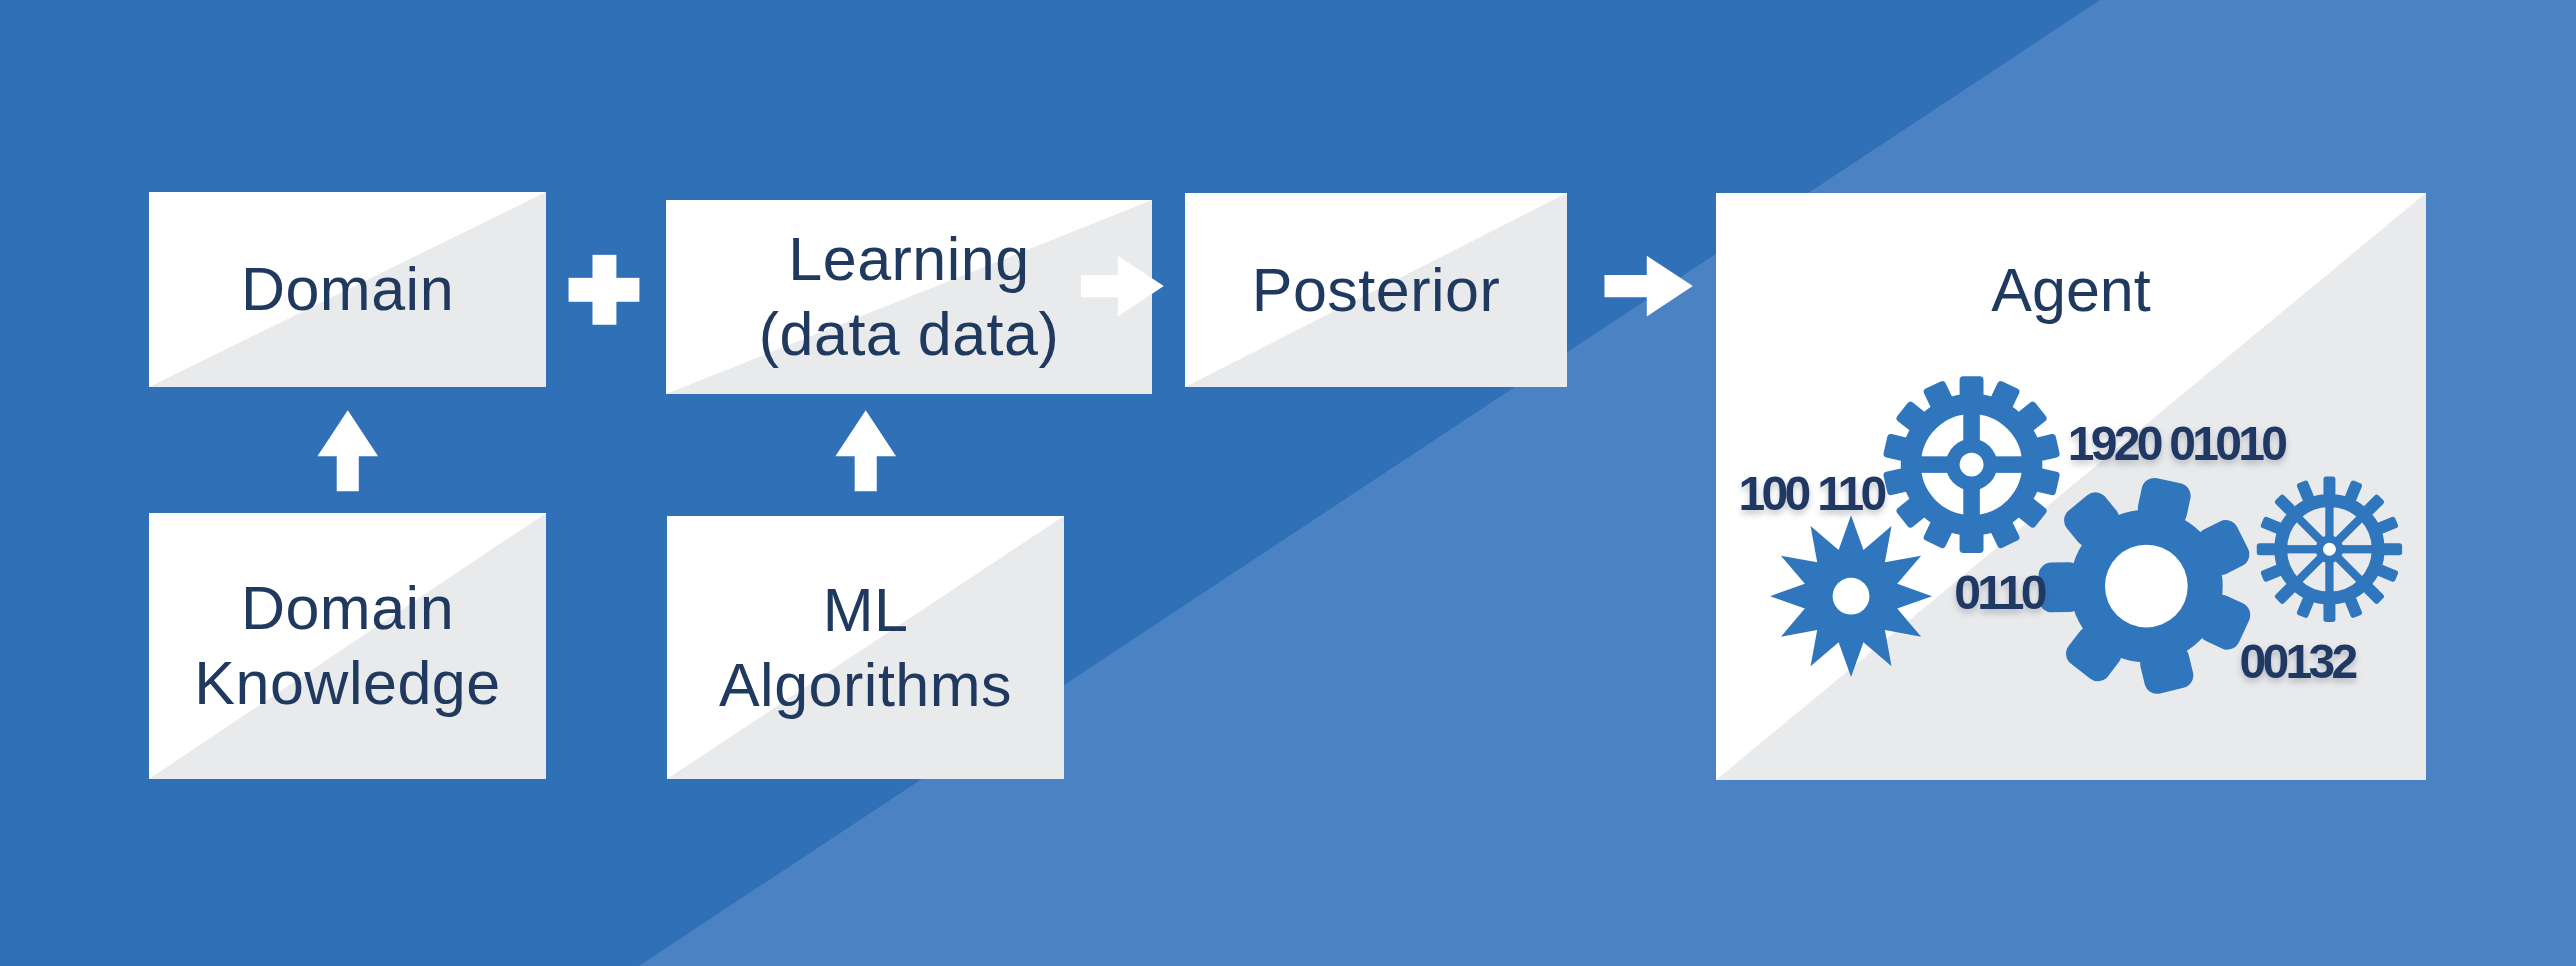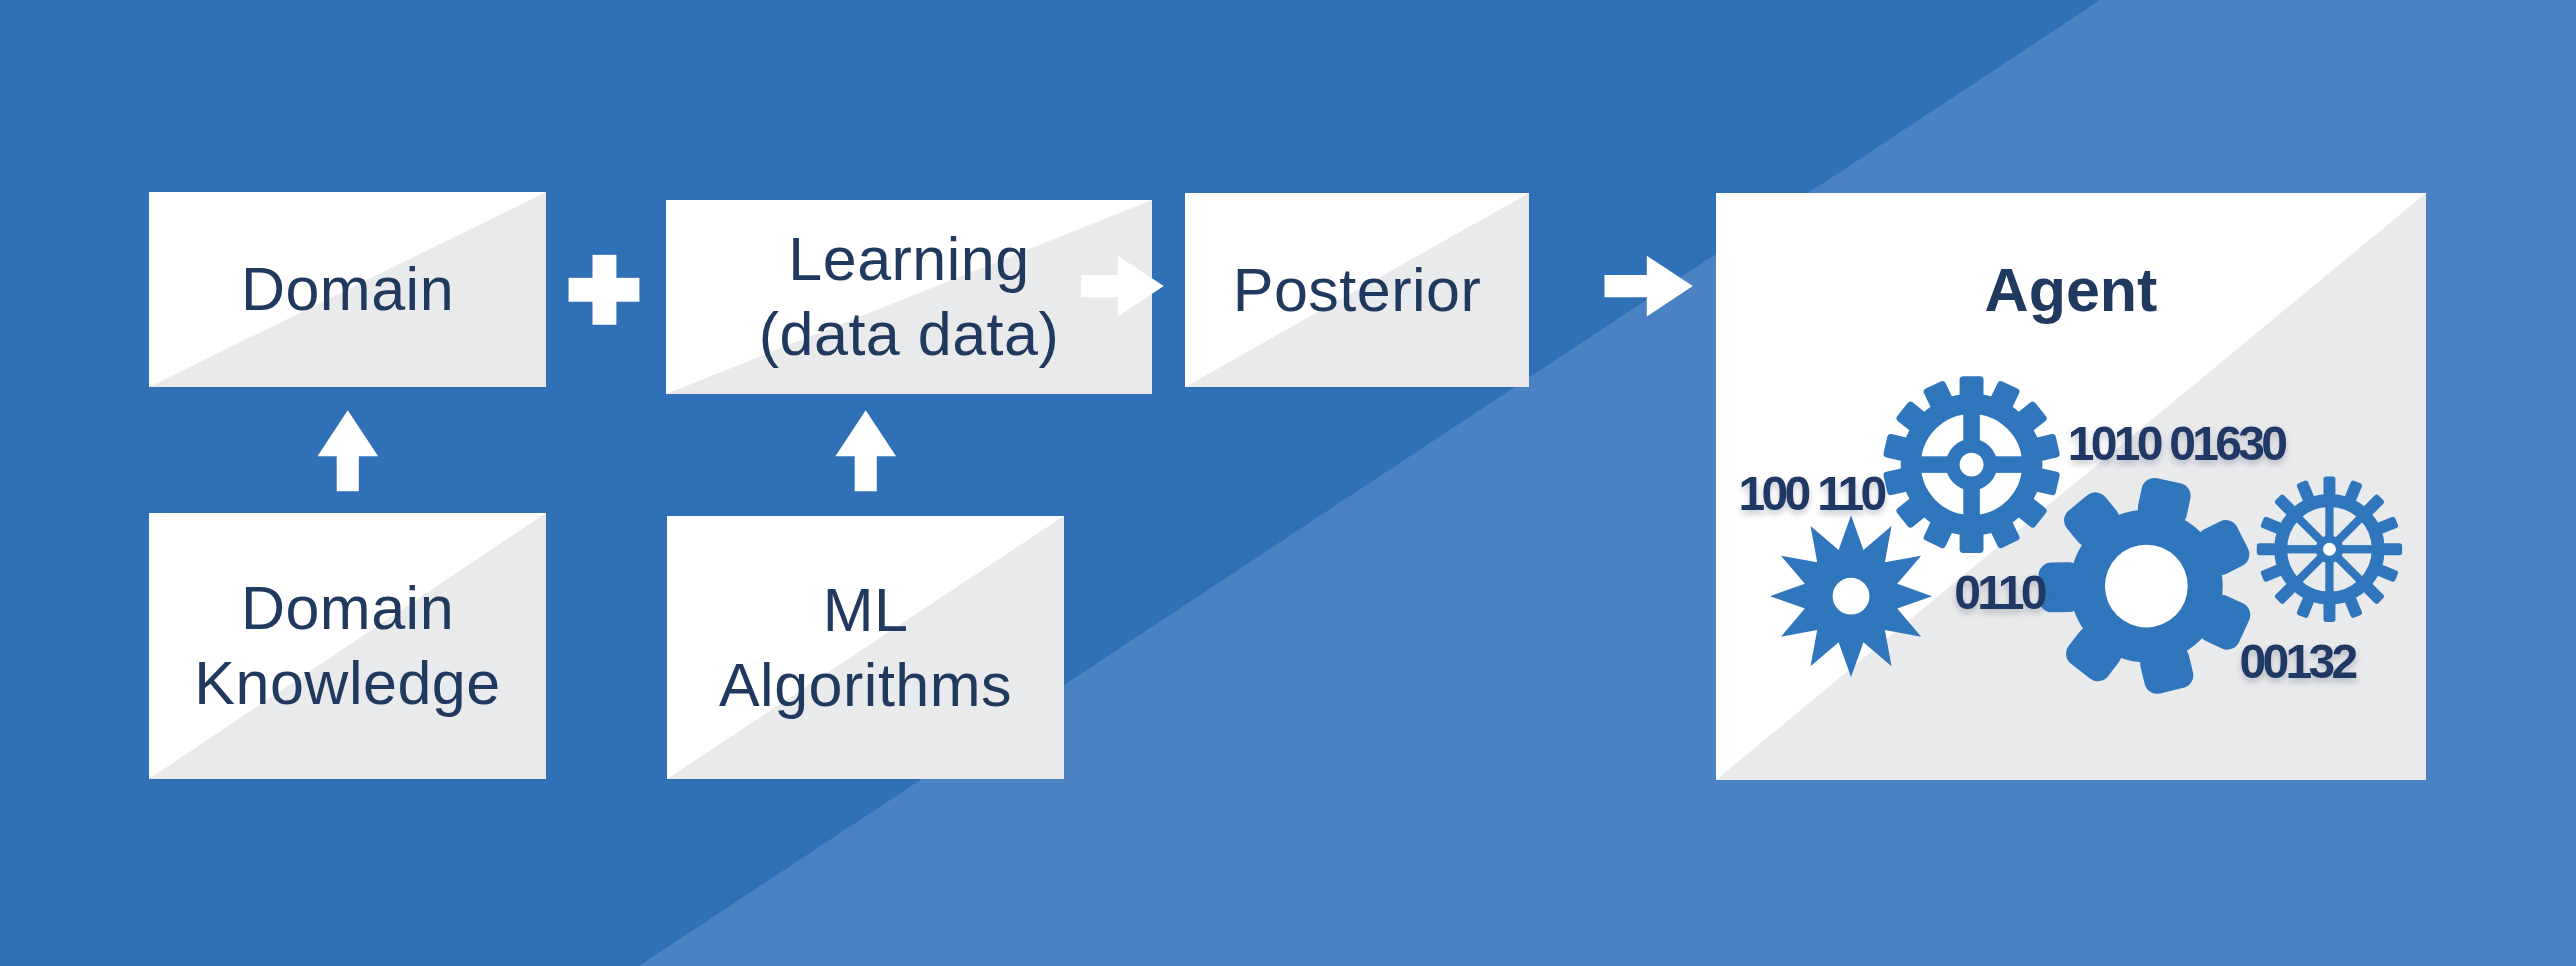--- a/index.html
+++ b/index.html
@@ -9,21 +9,21 @@
   .bg-band{position:absolute;inset:0;background:#4A82C4;
            clip-path:polygon(2100px 0px,2576px 0px,2576px 966px,639px 966px);}
   .box{position:absolute;background:#FFFFFF;}
   .box .tri{position:absolute;inset:0;background:#E9EAEC;
             clip-path:polygon(0 100%,100% 0,100% 100%);}
   .box-label{position:absolute;inset:0;display:flex;flex-direction:column;
              align-items:center;justify-content:center;
              color:#20395F;font-size:61px;font-weight:300;line-height:75px;
              letter-spacing:0.5px;text-align:center;}
   .agent-label{position:absolute;left:0;right:0;top:60px;text-align:center;
-               color:#20395F;font-size:61px;font-weight:700;line-height:75px;}
+               color:#20395F;font-size:61px;font-weight:400;line-height:75px;}
   .overlay{position:absolute;inset:0;width:2576px;height:966px;}
   .bin{position:absolute;transform:translate(-50%,-50%);
        color:#1F3864;font-weight:700;font-size:48px;letter-spacing:-3.7px;
        white-space:pre;text-shadow:0 4.6px 6.4px rgba(90,100,115,0.35);}
 </style>
 </head>
 <body>
 
 <div class="stage">
   <div class="bg-base"></div>
@@ -37,21 +37,21 @@
   </div>
 
   <div class="box" style="left:666px;top:200px;width:446px;height:194px;padding-left:40px;">
     <div class="tri"></div>
     <div class="box-label">
       <span>Learning</span>
       <span>(data data)</span>
     </div>
   </div>
 
-  <div class="box" style="left:1185px;top:193px;width:344px;height:194px;">
+  <div class="box" style="left:1185px;top:193px;width:344px;height:194px;padding-left:38px;">
     <div class="tri"></div>
     <div class="box-label">
       <span>Posterior</span>
     </div>
   </div>
 
   <div class="box" style="left:1716px;top:193px;width:710px;height:587px;">
     <div class="tri"></div>
     <div class="agent-label">
       <span>Agent</span>
@@ -154,17 +154,17 @@
         <rect x="2527.5" y="545" width="9" height="52" transform="rotate(180 2532 597)"></rect>
         <rect x="2527.5" y="545" width="9" height="52" transform="rotate(225 2532 597)"></rect>
         <rect x="2527.5" y="545" width="9" height="52" transform="rotate(270 2532 597)"></rect>
         <rect x="2527.5" y="545" width="9" height="52" transform="rotate(315 2532 597)"></rect>
         <circle cx="2532" cy="597" r="15"></circle>
         <circle cx="2532" cy="597" r="7" fill="#FFFFFF"></circle>
       </g>
     </svg>
 
   <div class="bin" style="left:1811px;top:493px;">100 110</div>
-  <div class="bin" style="left:2176px;top:443px;">1010 01630</div>
+  <div class="bin" style="left:2176px;top:443px;">1920 01010</div>
   <div class="bin" style="left:1999px;top:592px;">0110</div>
   <div class="bin" style="left:2297px;top:661px;">00132</div>
 </div>
 
 
 </body></html>

